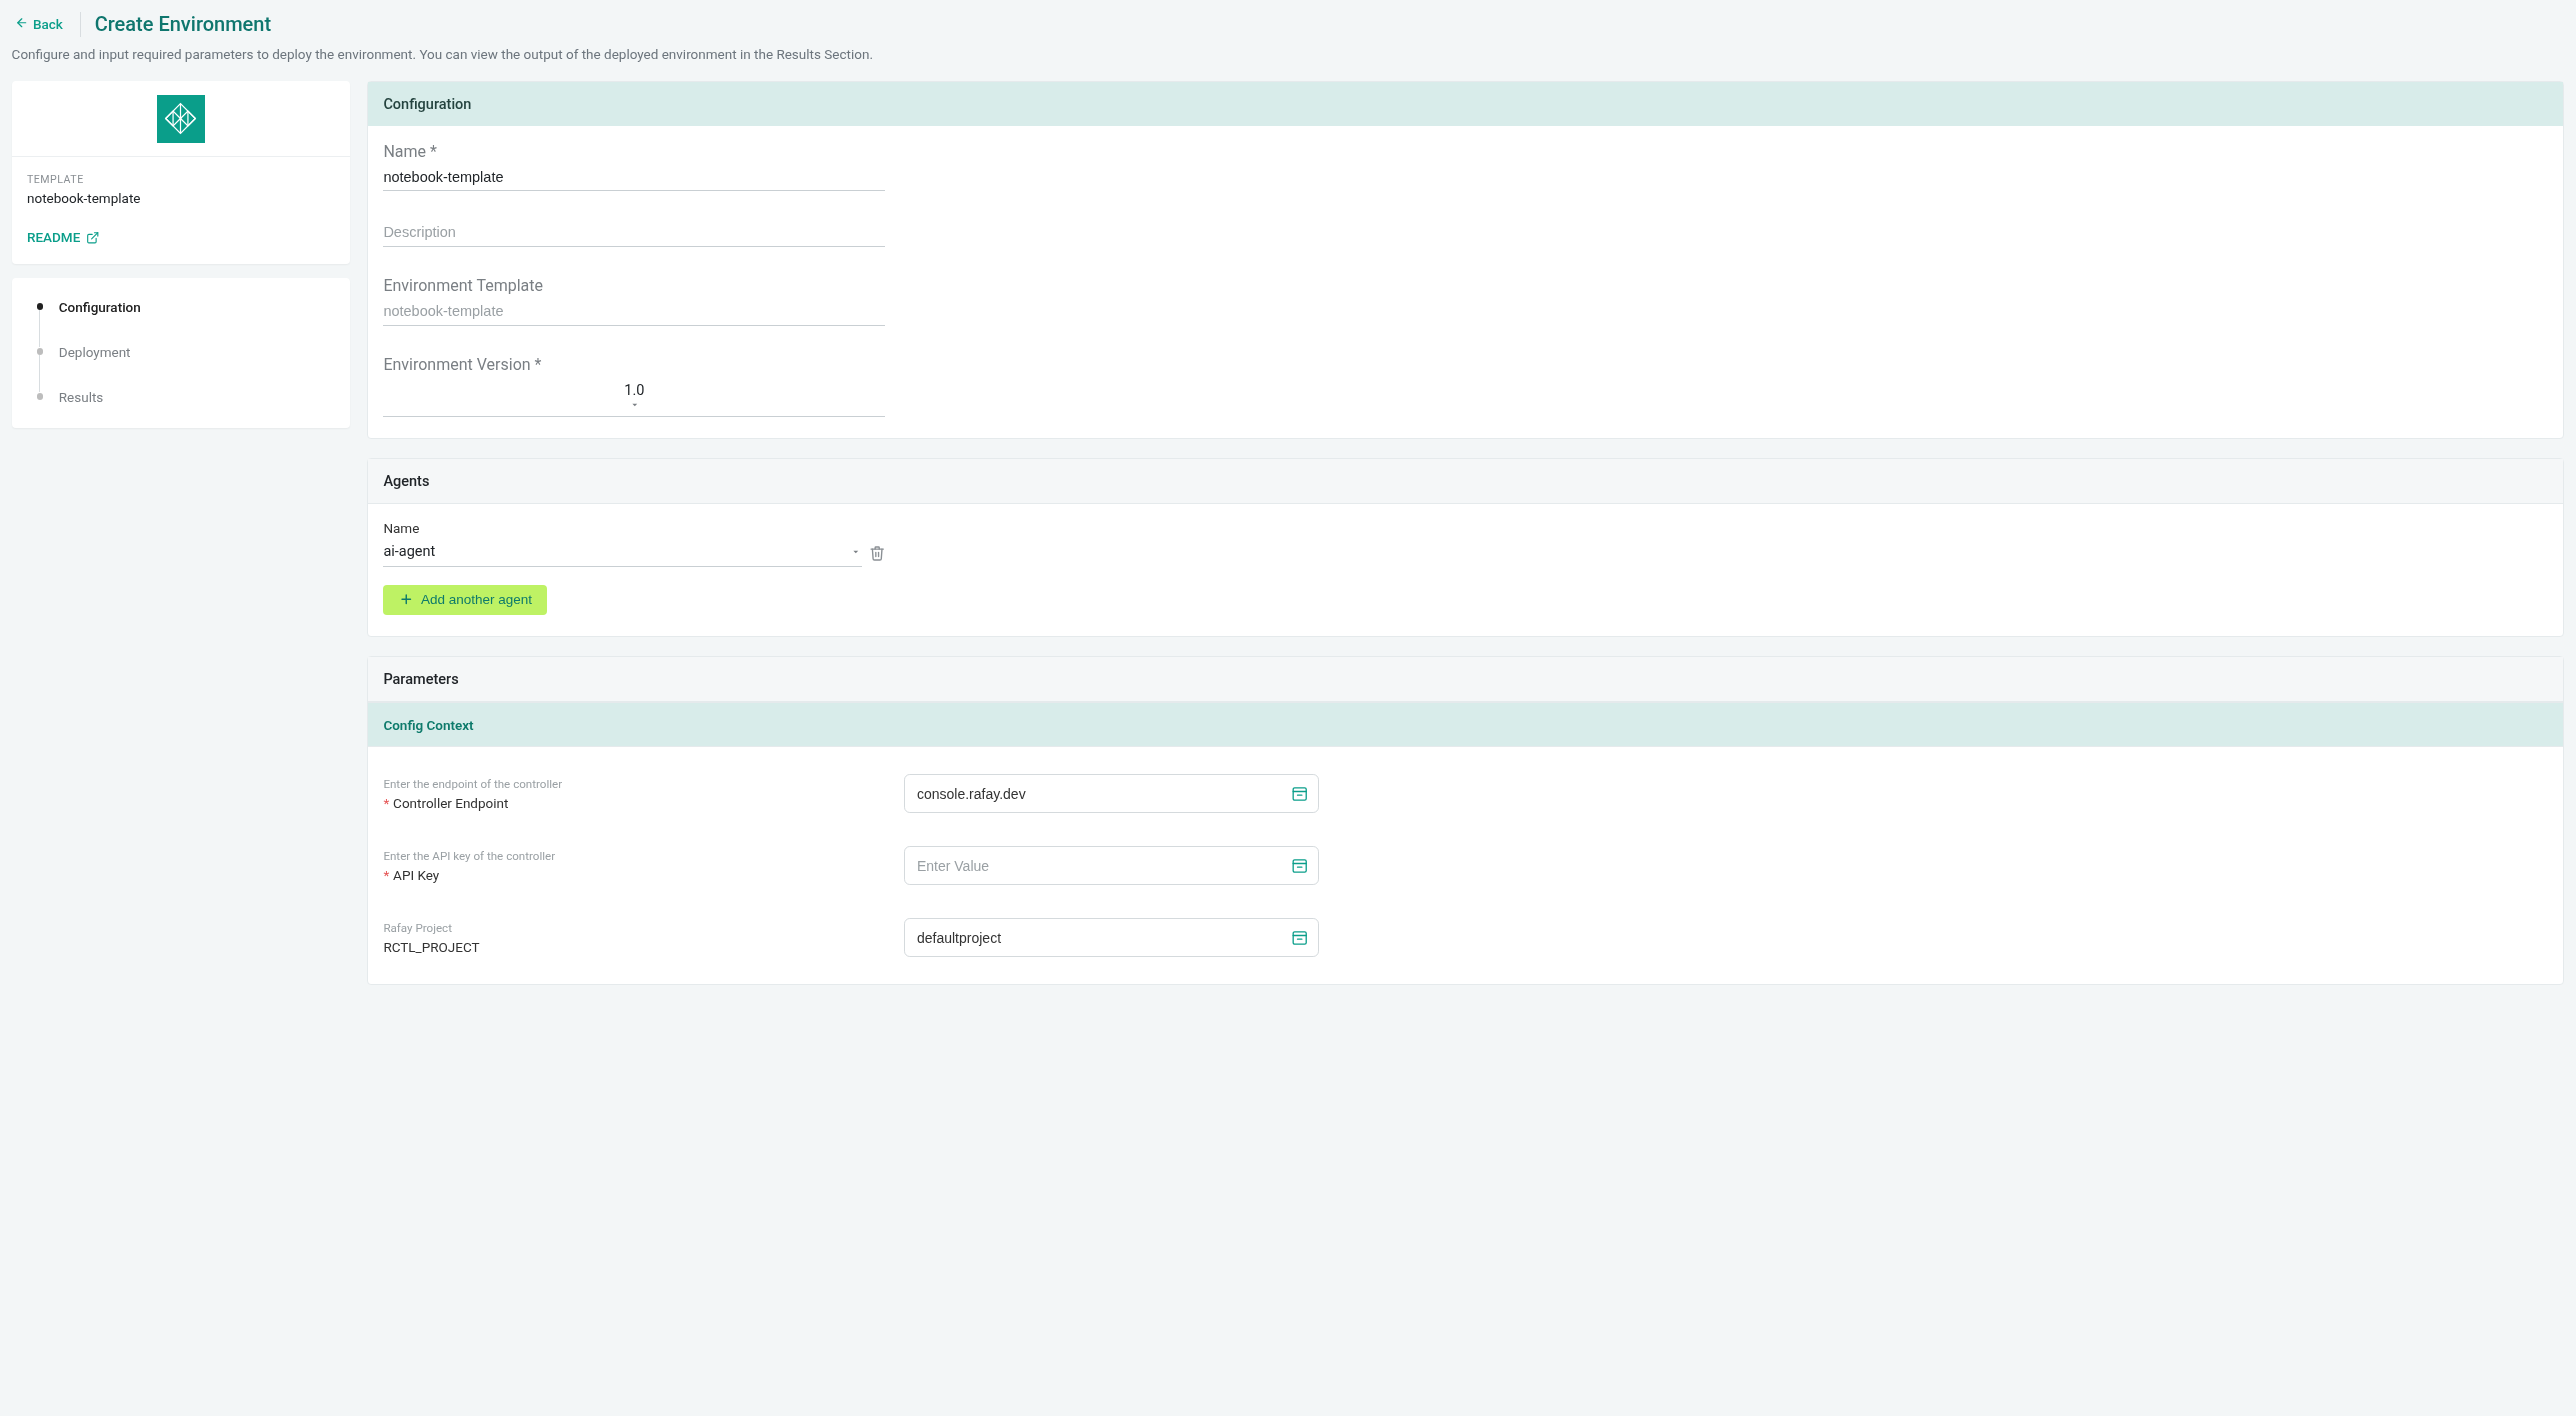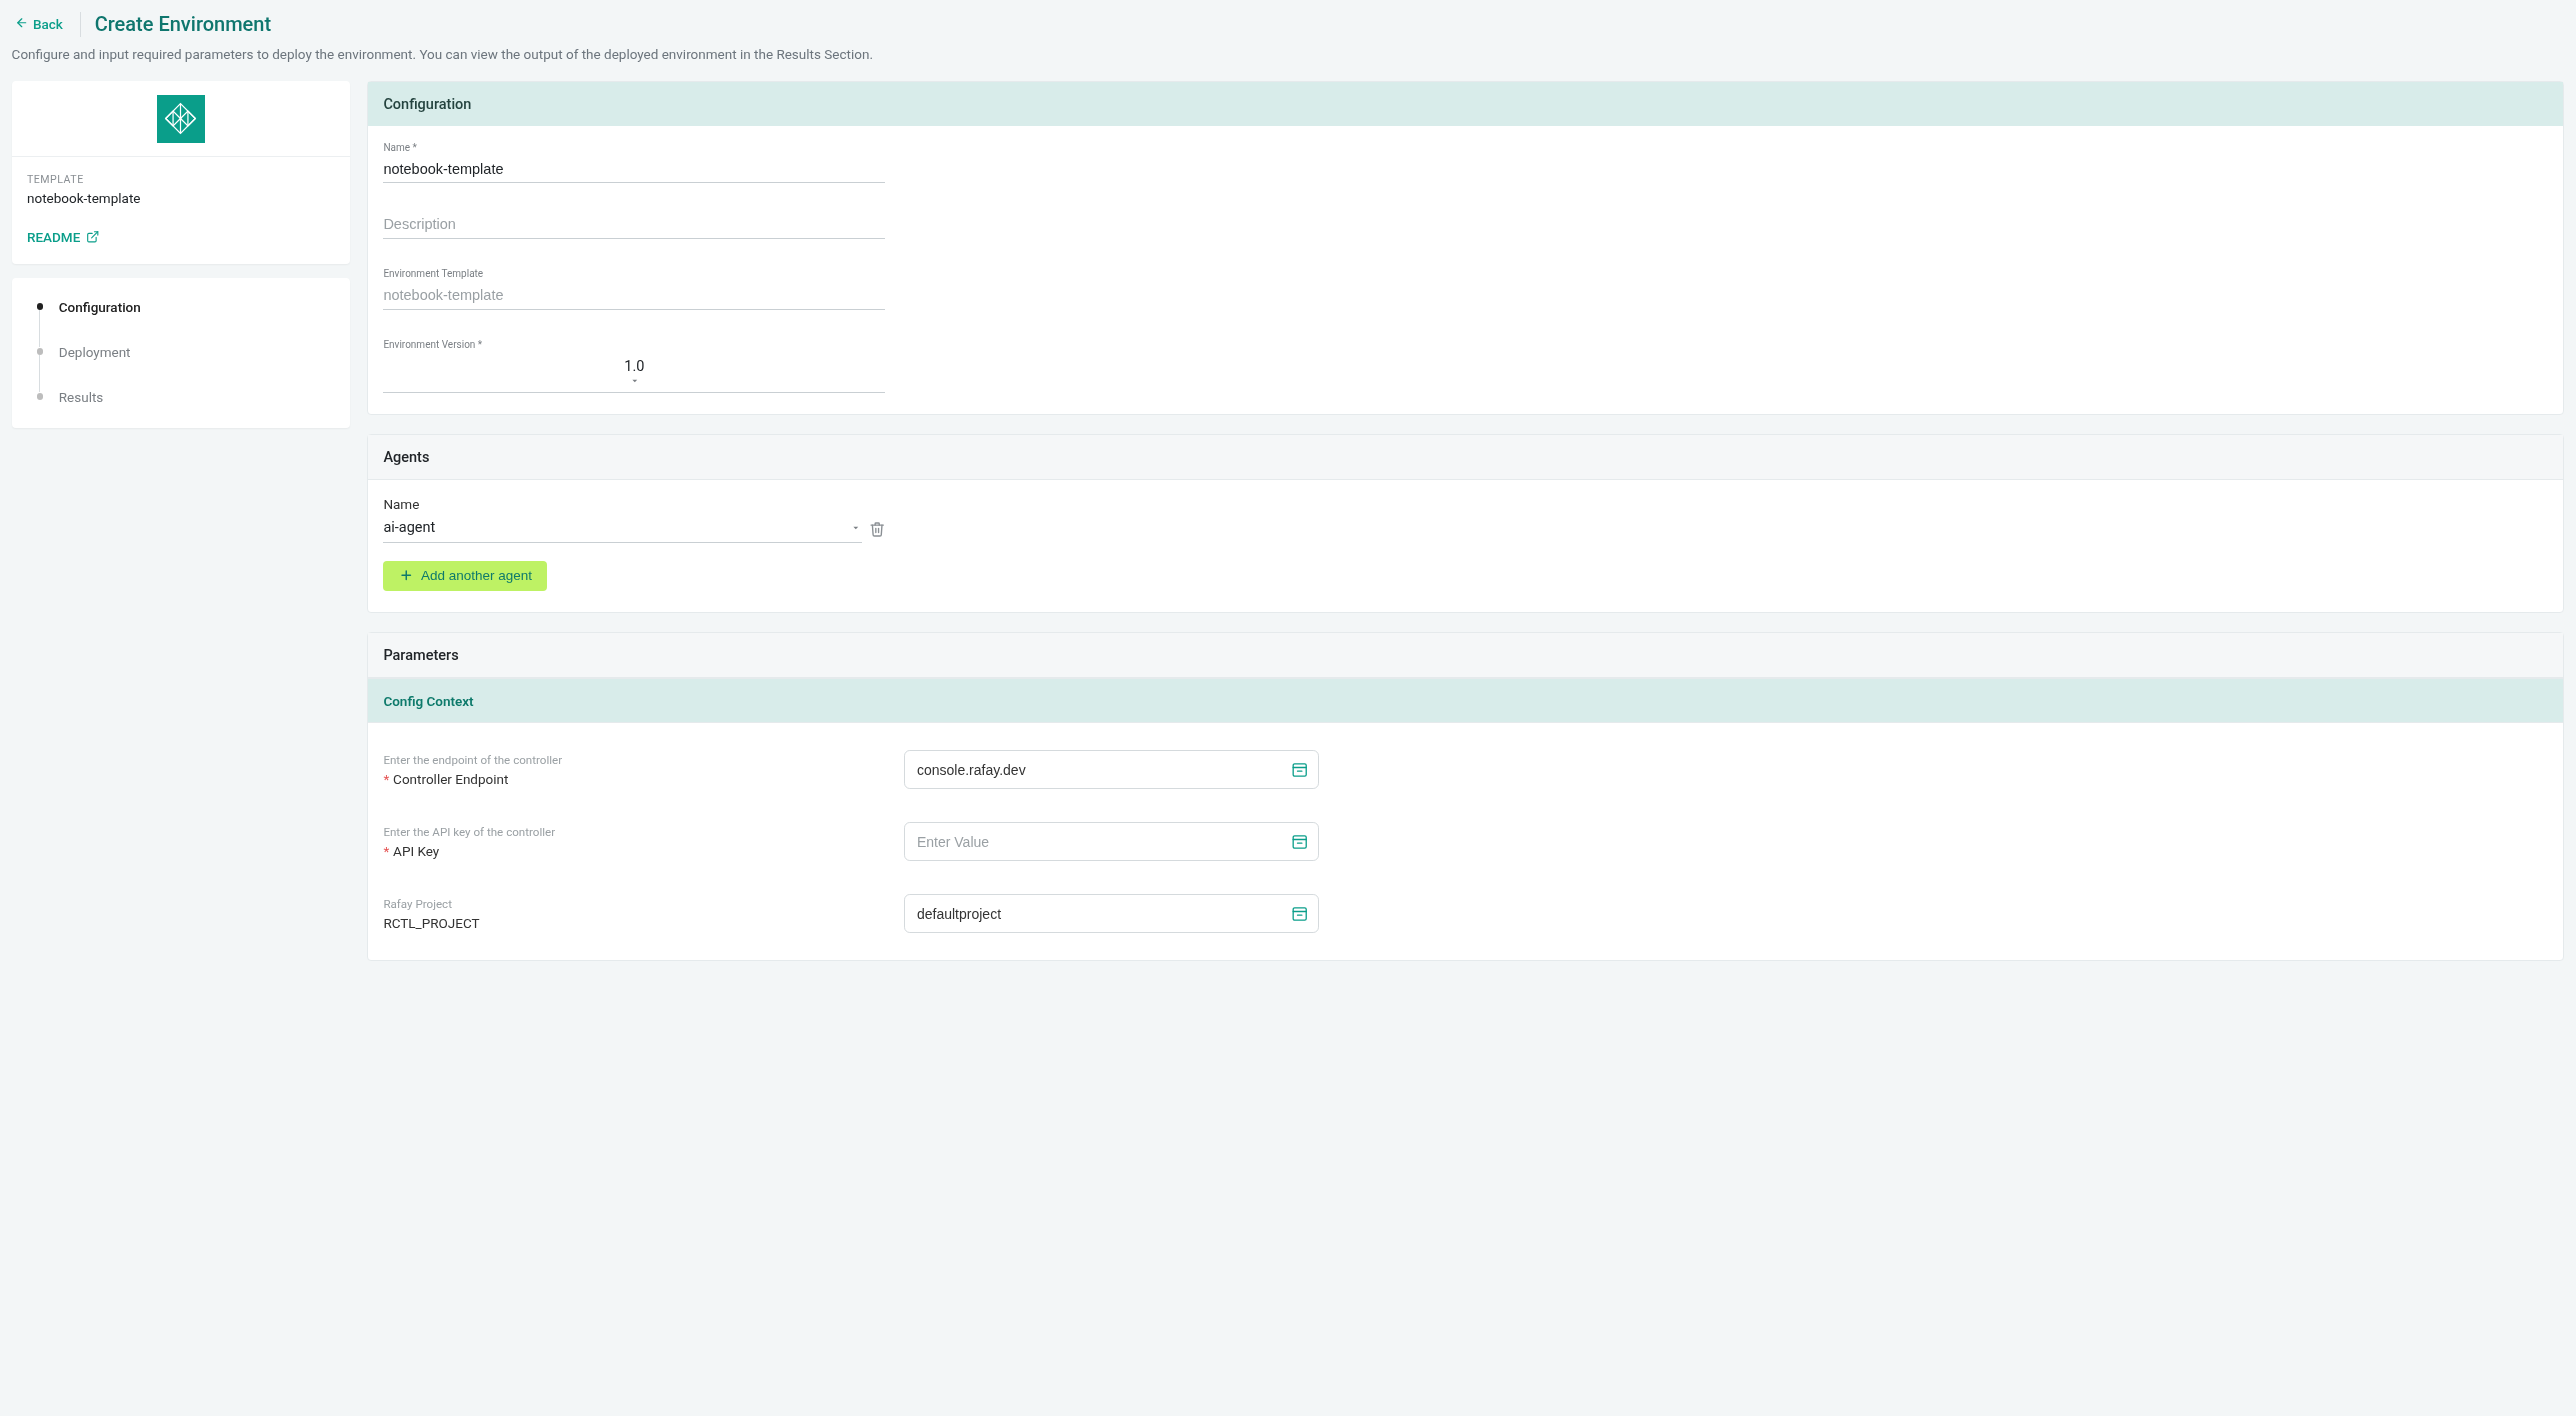--- a/index.html
+++ b/index.html
@@ -86,21 +86,21 @@
   .tpl-meta-value {
     font-size: 13.5px;
     color: #212529;
     margin-bottom: 23px;
   }
   .readme-link {
     color: #0a9e8a;
     font-weight: 500;
     cursor: pointer;
     display:inline-flex;
-    align-items:center;
+    align-items:flex-end;
     gap: 5.8px;
   }
   
   .stepper {
     padding: 21px 17.4px 23px 25px;
   }
   .step {
     display: flex;
     align-items: center;
     gap: 15.4px;
@@ -165,21 +165,21 @@
     padding: 15.4px 15.4px 21px 15.4px;
   }
 
   
   .field {
     max-width: 502px;
     margin-bottom: 29px;
   }
   .field:last-child { margin-bottom: 0; }
   .field-label {
-    font-size: 10px;
+    font-size: 16px;
     color: #7a7f84;
     margin-bottom: 3.9px;
     display:block;
   }
   .field-input {
     width:100%;
     border:none;
     border-bottom:1px solid #c9cfd3;
     padding: 3.9px 0 5.8px 0;
     font-size:14.5px;

